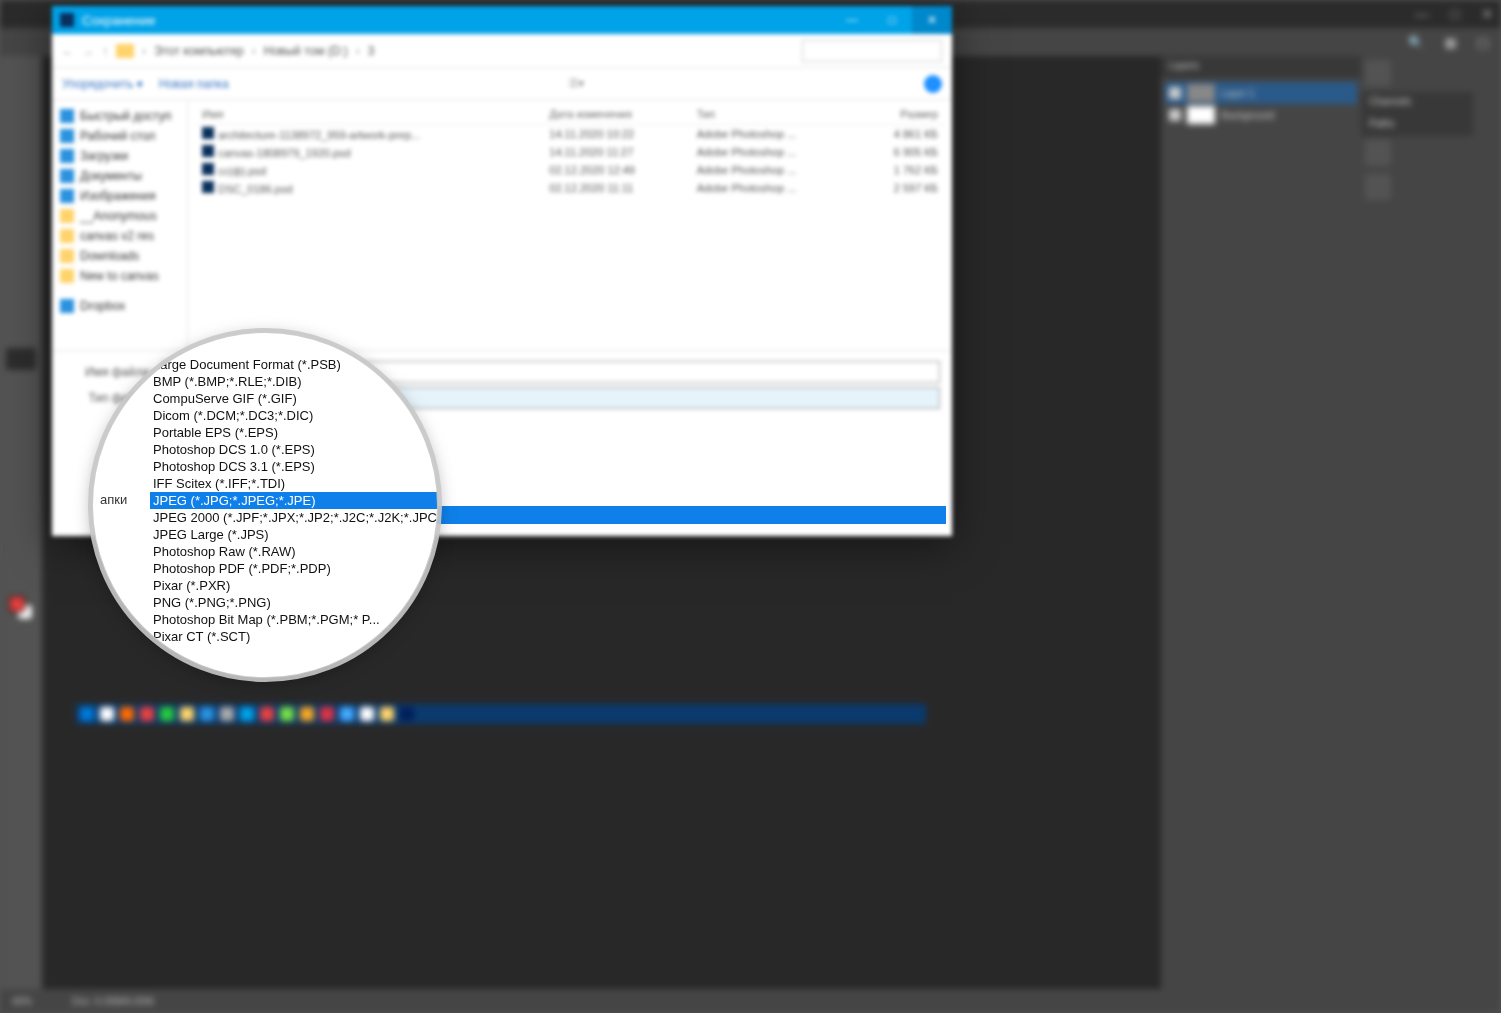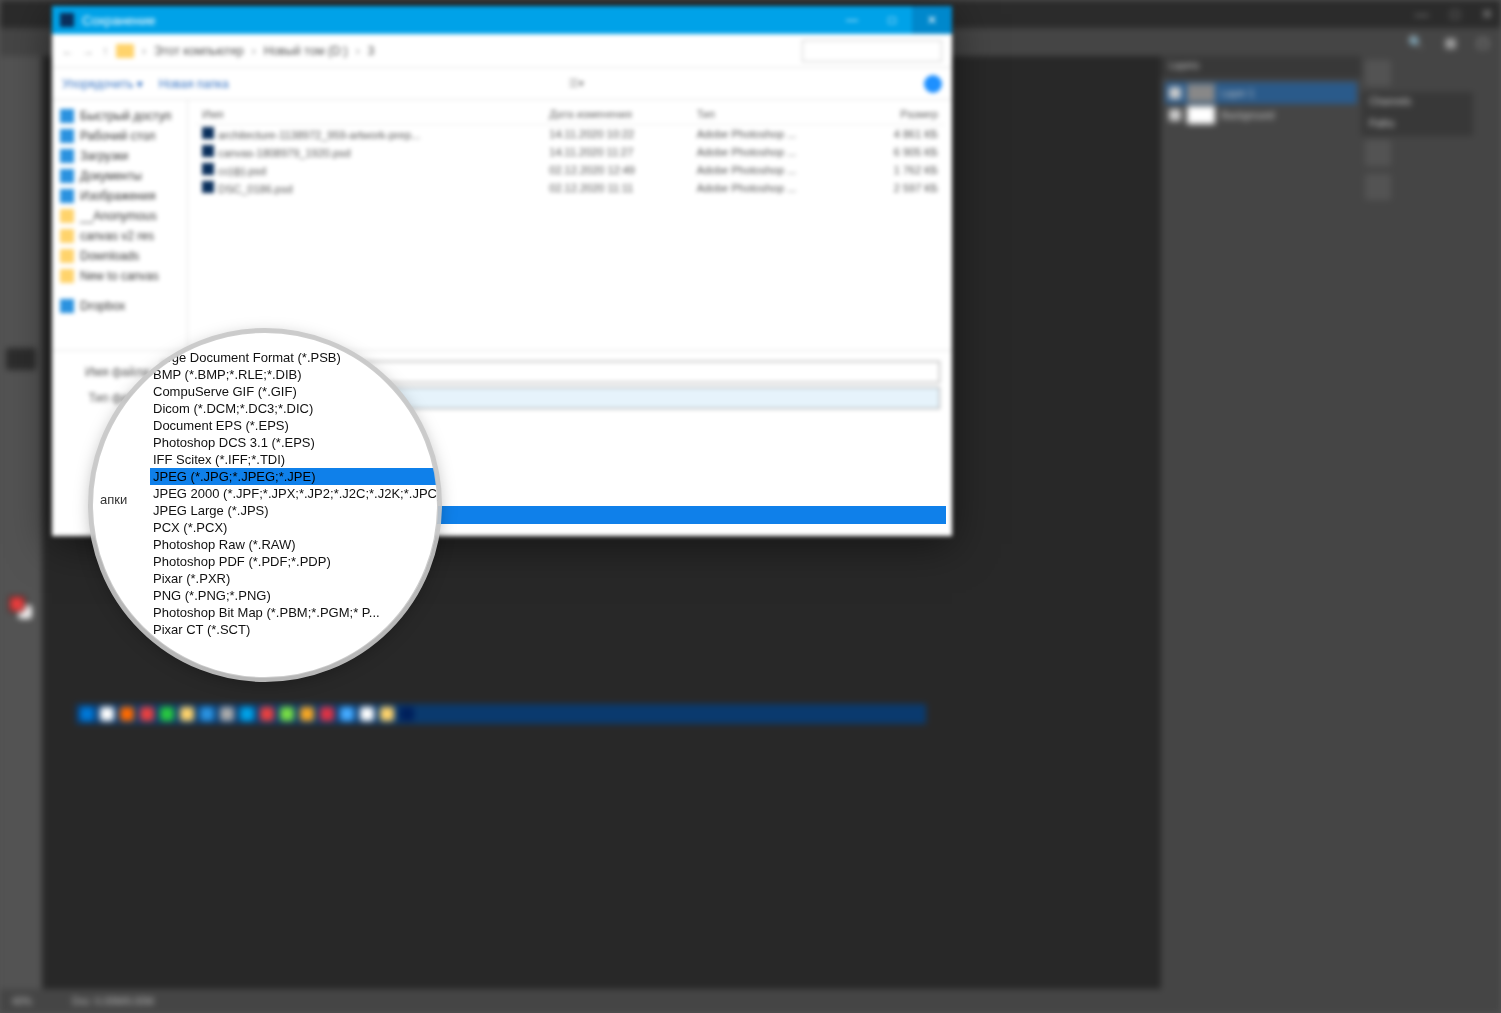--- a/index.html
+++ b/index.html
@@ -62,23 +62,23 @@
 .dlg-row label { width: 88px; text-align: right; color: #555; }
 .dlg-row .field { flex: 1; height: 22px; border: 1px solid #999; background: #fff; padding: 0 6px; color: #333; }
 .dlg-row .field.sel1 { background: #e6f3fb; }
 
 
 .magnifier { position: absolute; top: 332px; left: 92px; width: 346px; height: 346px; overflow: visible; }
 .mag-clip { position: absolute; inset: 0; border-radius: 50%; background: #fff; overflow: hidden; box-shadow: 0 4px 18px rgba(0,0,0,.35); }
 .mag-ring { position: absolute; inset: -4px; border-radius: 50%; border: 5px solid rgba(200,200,200,.9); z-index: 5; pointer-events: none; }
 .mag-content { position: absolute; top: 0; left: 0; width: 440px; }
 .mag-side-label { position: absolute; left: 8px; top: 160px; font-size: 13px; color: #333; }
-.type-list { margin-top: 17px; margin-left: 58px; width: 370px; background: #fff; font-size: 13px; color: #111; }
+.type-list { margin-top: 24px; margin-left: 58px; width: 370px; background: #fff; font-size: 13px; color: #111; }
 .type-item { height: 17px; line-height: 17px; padding: 0 3px; white-space: nowrap; cursor: default; }
-.type-item.selected { background: #0f80ea; color: #000000; }
+.type-item.selected { background: #0f80ea; color: #ffffff; }
 
 
 .hl-bar { position: absolute; background: #cde8f6; left: 150px; right: 555px; height: 18px; z-index: 0; }
 .hl-bar.a { top: 376px; }
 .hl-bar.b { top: 506px; background: #0f80ea; }
 .hl-bar.b2 { top: 506px; background: #0f80ea; left: 430px; right: 555px; }
 
 </style>
 </head>
 <body>
@@ -304,27 +304,27 @@
 
 <div class="magnifier">
   <div class="mag-clip">
     <div class="mag-content">
       <div class="mag-side-label">апки</div>
       <div class="type-list" id="type-list">
           <div class="type-item">Large Document Format (*.PSB)</div>
           <div class="type-item">BMP (*.BMP;*.RLE;*.DIB)</div>
           <div class="type-item">CompuServe GIF (*.GIF)</div>
           <div class="type-item">Dicom (*.DCM;*.DC3;*.DIC)</div>
-          <div class="type-item">Document EPS (*.EPS)</div>
+          <div class="type-item">Portable EPS (*.EPS)</div>
+          <div class="type-item">Photoshop DCS 1.0 (*.EPS)</div>
           <div class="type-item">Photoshop DCS 3.1 (*.EPS)</div>
           <div class="type-item">IFF Scitex (*.IFF;*.TDI)</div>
           <div class="type-item selected">JPEG (*.JPG;*.JPEG;*.JPE)</div>
           <div class="type-item">JPEG 2000 (*.JPF;*.JPX;*.JP2;*.J2C;*.J2K;*.JPC)</div>
           <div class="type-item">JPEG Large (*.JPS)</div>
-          <div class="type-item">PCX (*.PCX)</div>
           <div class="type-item">Photoshop Raw (*.RAW)</div>
           <div class="type-item">Photoshop PDF (*.PDF;*.PDP)</div>
           <div class="type-item">Pixar (*.PXR)</div>
           <div class="type-item">PNG (*.PNG;*.PNG)</div>
           <div class="type-item">Photoshop Bit Map (*.PBM;*.PGM;* P...</div>
           <div class="type-item">Pixar CT (*.SCT)</div>
         </div>
     </div>
   </div>
   <div class="mag-ring"></div>

